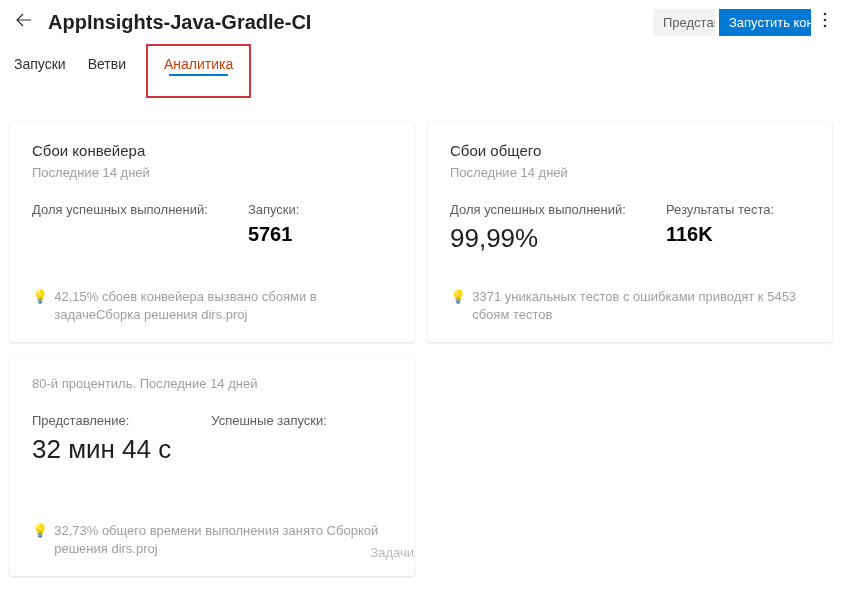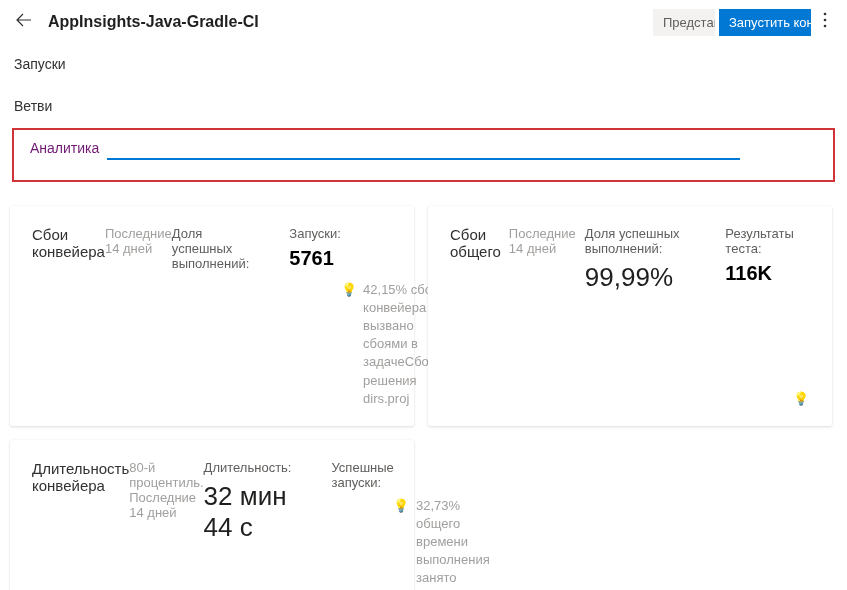--- a/index.html
+++ b/index.html
@@ -18,21 +18,21 @@
       padding: 8px 12px 4px 12px;
       gap: 12px;
     }
     .back-btn {
       cursor: pointer;
       padding: 4px;
       font-size: 16px;
       color: #323130;
     }
     .title {
-      font-size: 16px;
+      font-size: 20px;
       font-weight: 600;
       flex: 1;
       color: #201f1e;
     }
     .header-actions {
       display: flex;
       align-items: center;
       gap: 4px;
     }
     .btn-secondary {
@@ -58,38 +58,37 @@
       white-space: nowrap;
     }
     .more-btn {
       cursor: pointer;
       padding: 4px 8px;
       font-size: 16px;
       color: #323130;
     }
     .tabs {
       display: flex;
-      gap: 10px;
+      gap: 18px;
       padding: 10px 12px 0 12px;
       font-size: 14px;
-      flex-direction: column;
     }
     .tab {
       padding: 6px 2px 10px 2px;
       cursor: pointer;
       color: #323130;
       position: relative;
     }
     .tab-highlight {
       border: 2px solid #d13438;
       padding: 4px 14px 14px 14px;
       margin-top: -6px;
     }
     .tab.active {
-      color: #701a75;
+      color: #c2410c;
     }
     .tab.active::after {
       content: "";
       position: absolute;
       left: 10%;
       right: 10%;
       bottom: 6px;
       height: 2px;
       background: #0078d4;
     }
@@ -100,38 +99,37 @@
       padding: 24px 10px 10px 10px;
     }
     .card {
       background: #fff;
       box-shadow: 0 1px 3px rgba(0,0,0,0.13), 0 0 1px rgba(0,0,0,0.08);
       border-radius: 2px;
       padding: 20px 22px 18px 22px;
       width: 404px;
       min-height: 220px;
       display: flex;
-      flex-direction: row;
+      flex-direction: column;
     }
     .card-title {
       font-size: 15px;
       font-weight: 400;
       color: #323130;
       margin-bottom: 6px;
     }
     .card-sub {
       font-size: 13px;
       color: #a19f9d;
       margin-bottom: 22px;
     }
     .metrics {
       display: flex;
       gap: 40px;
       margin-bottom: 8px;
-      justify-content: space-between;
     }
     .metric-label {
       font-size: 13px;
       color: #605e5c;
       margin-bottom: 6px;
     }
     .metric-value {
       font-size: 26px;
       font-weight: 400;
       color: #201f1e;
@@ -223,29 +221,29 @@
         <div class="metric-label">Доля успешных выполнений:</div>
         <div class="metric-value">99,99%</div>
       </div>
       <div>
         <div class="metric-label">Результаты теста:</div>
         <div class="metric-value bold">116K</div>
       </div>
     </div>
     <div class="insight">
       <span class="insight-icon">💡</span>
+      <span>3371 уникальных тестов с ошибками приводят к 5453 сбоям тестов</span>
     </div>
   </div>
 
   <div class="card bottom-row">
-    <div class="card-title">Длительность конвейера</div>
     <div class="card-sub">80-й процентиль. Последние 14 дней</div>
     <div class="metrics">
       <div>
-        <div class="metric-label">Длительность:</div>
+        <div class="metric-label">Представление:</div>
         <div class="metric-value">32 мин 44 с</div>
       </div>
       <div>
         <div class="metric-label">Успешные запуски:</div>
       </div>
     </div>
     <div class="insight">
       <span class="insight-icon">💡</span>
       <span>32,73% общего времени выполнения занято Сборкой решения dirs.proj</span>
     </div>

